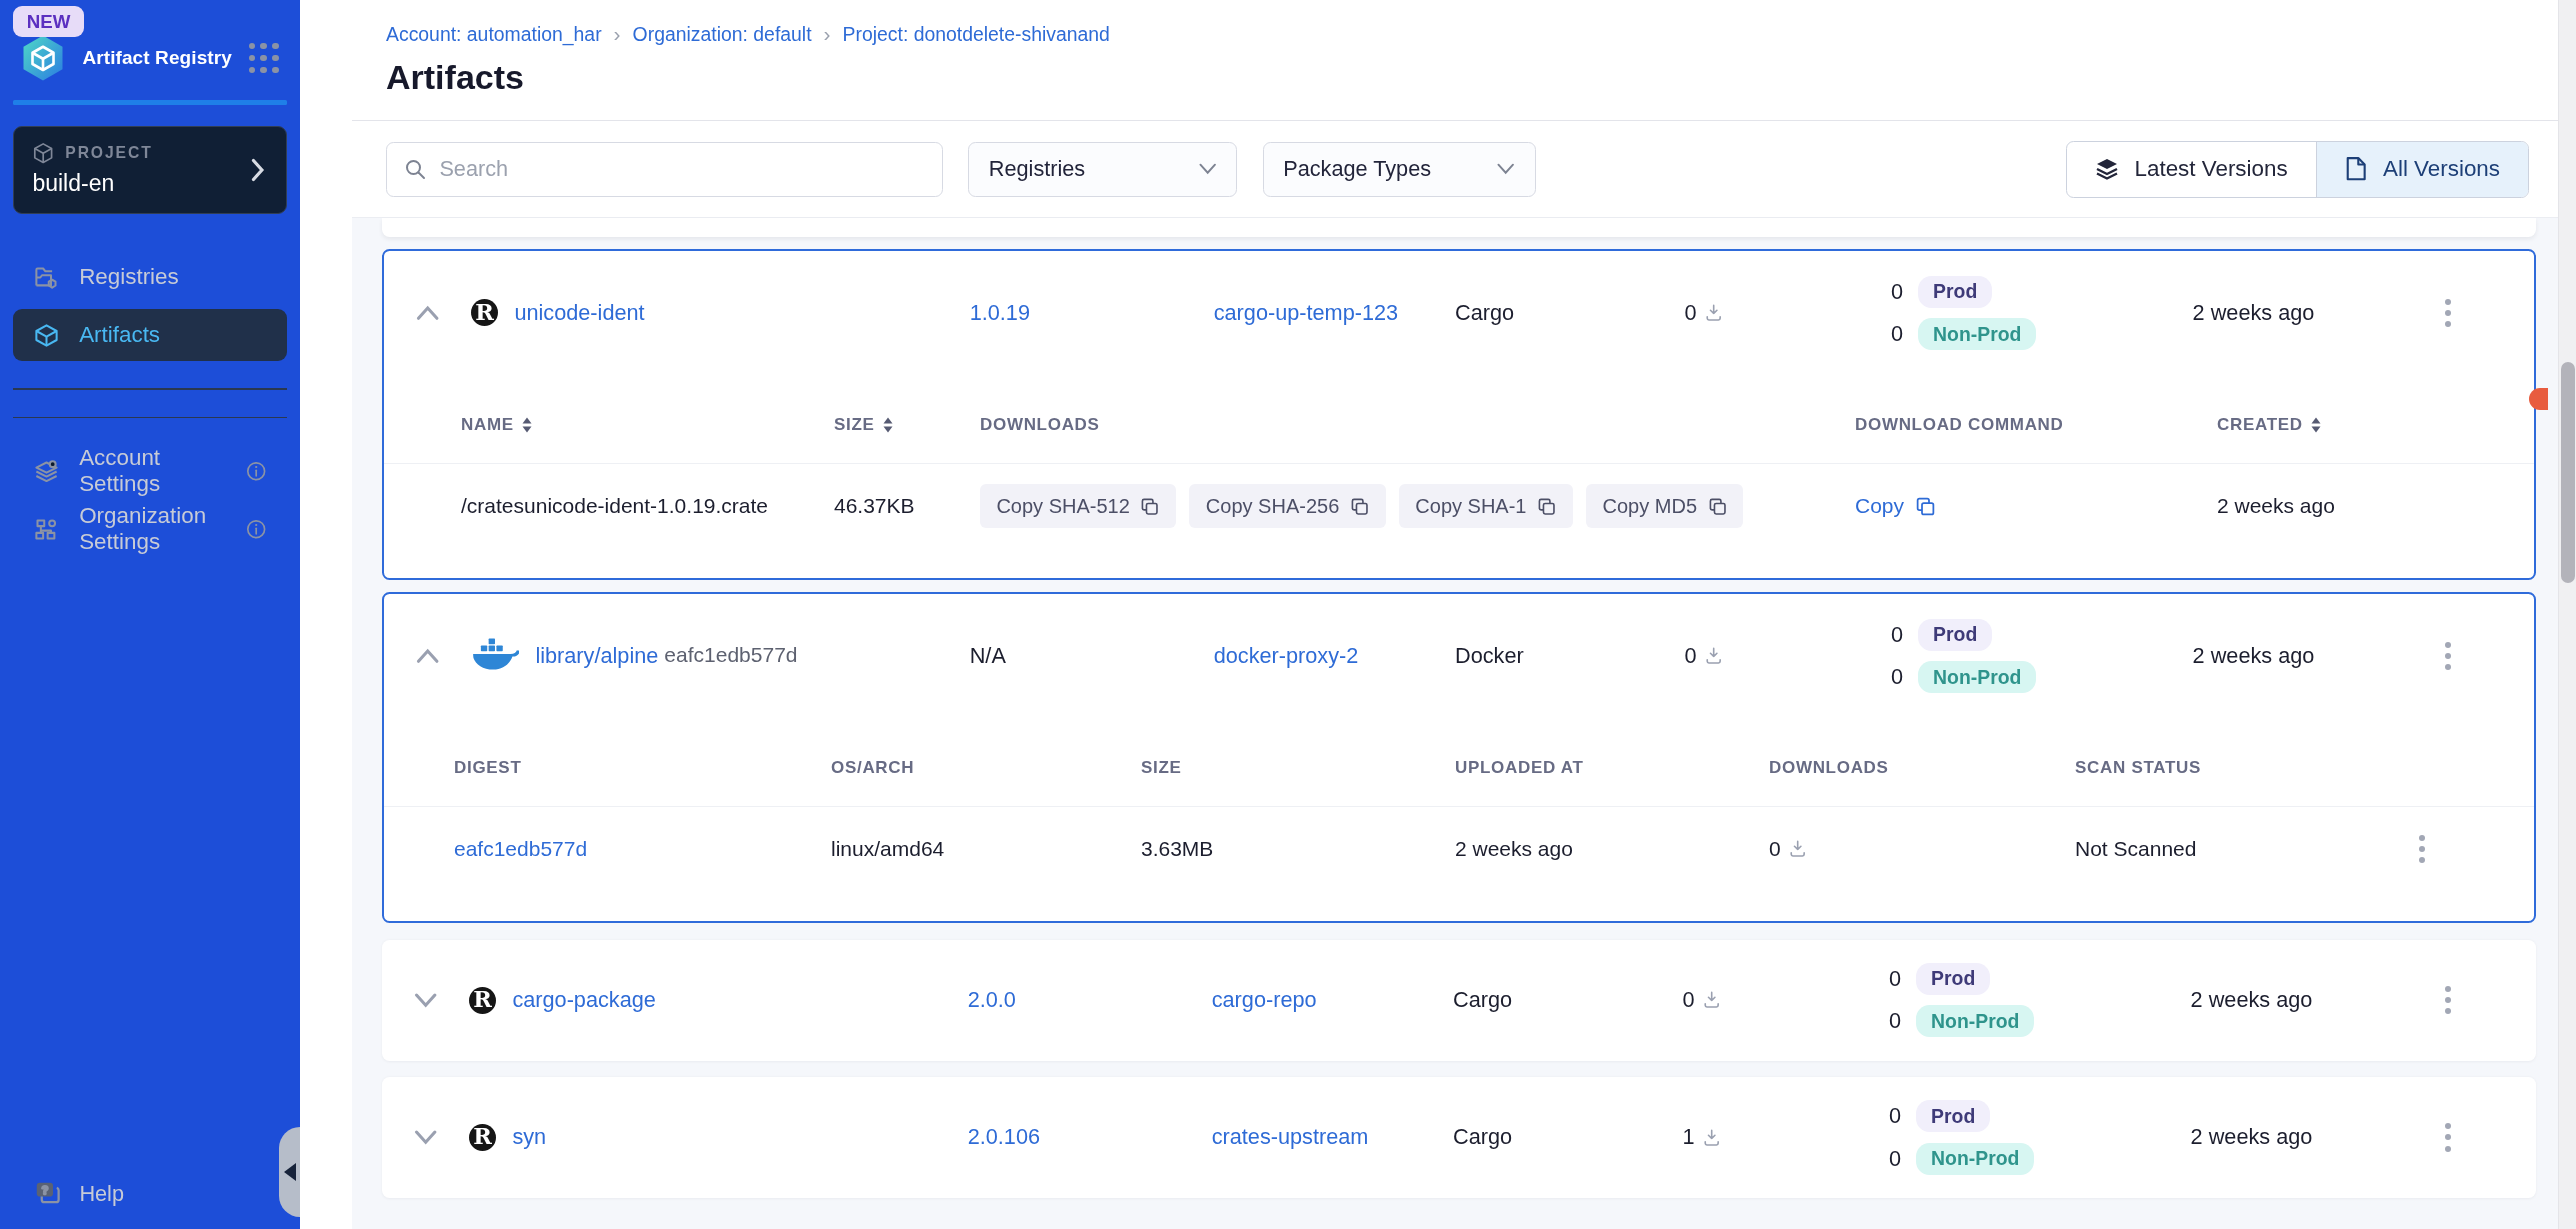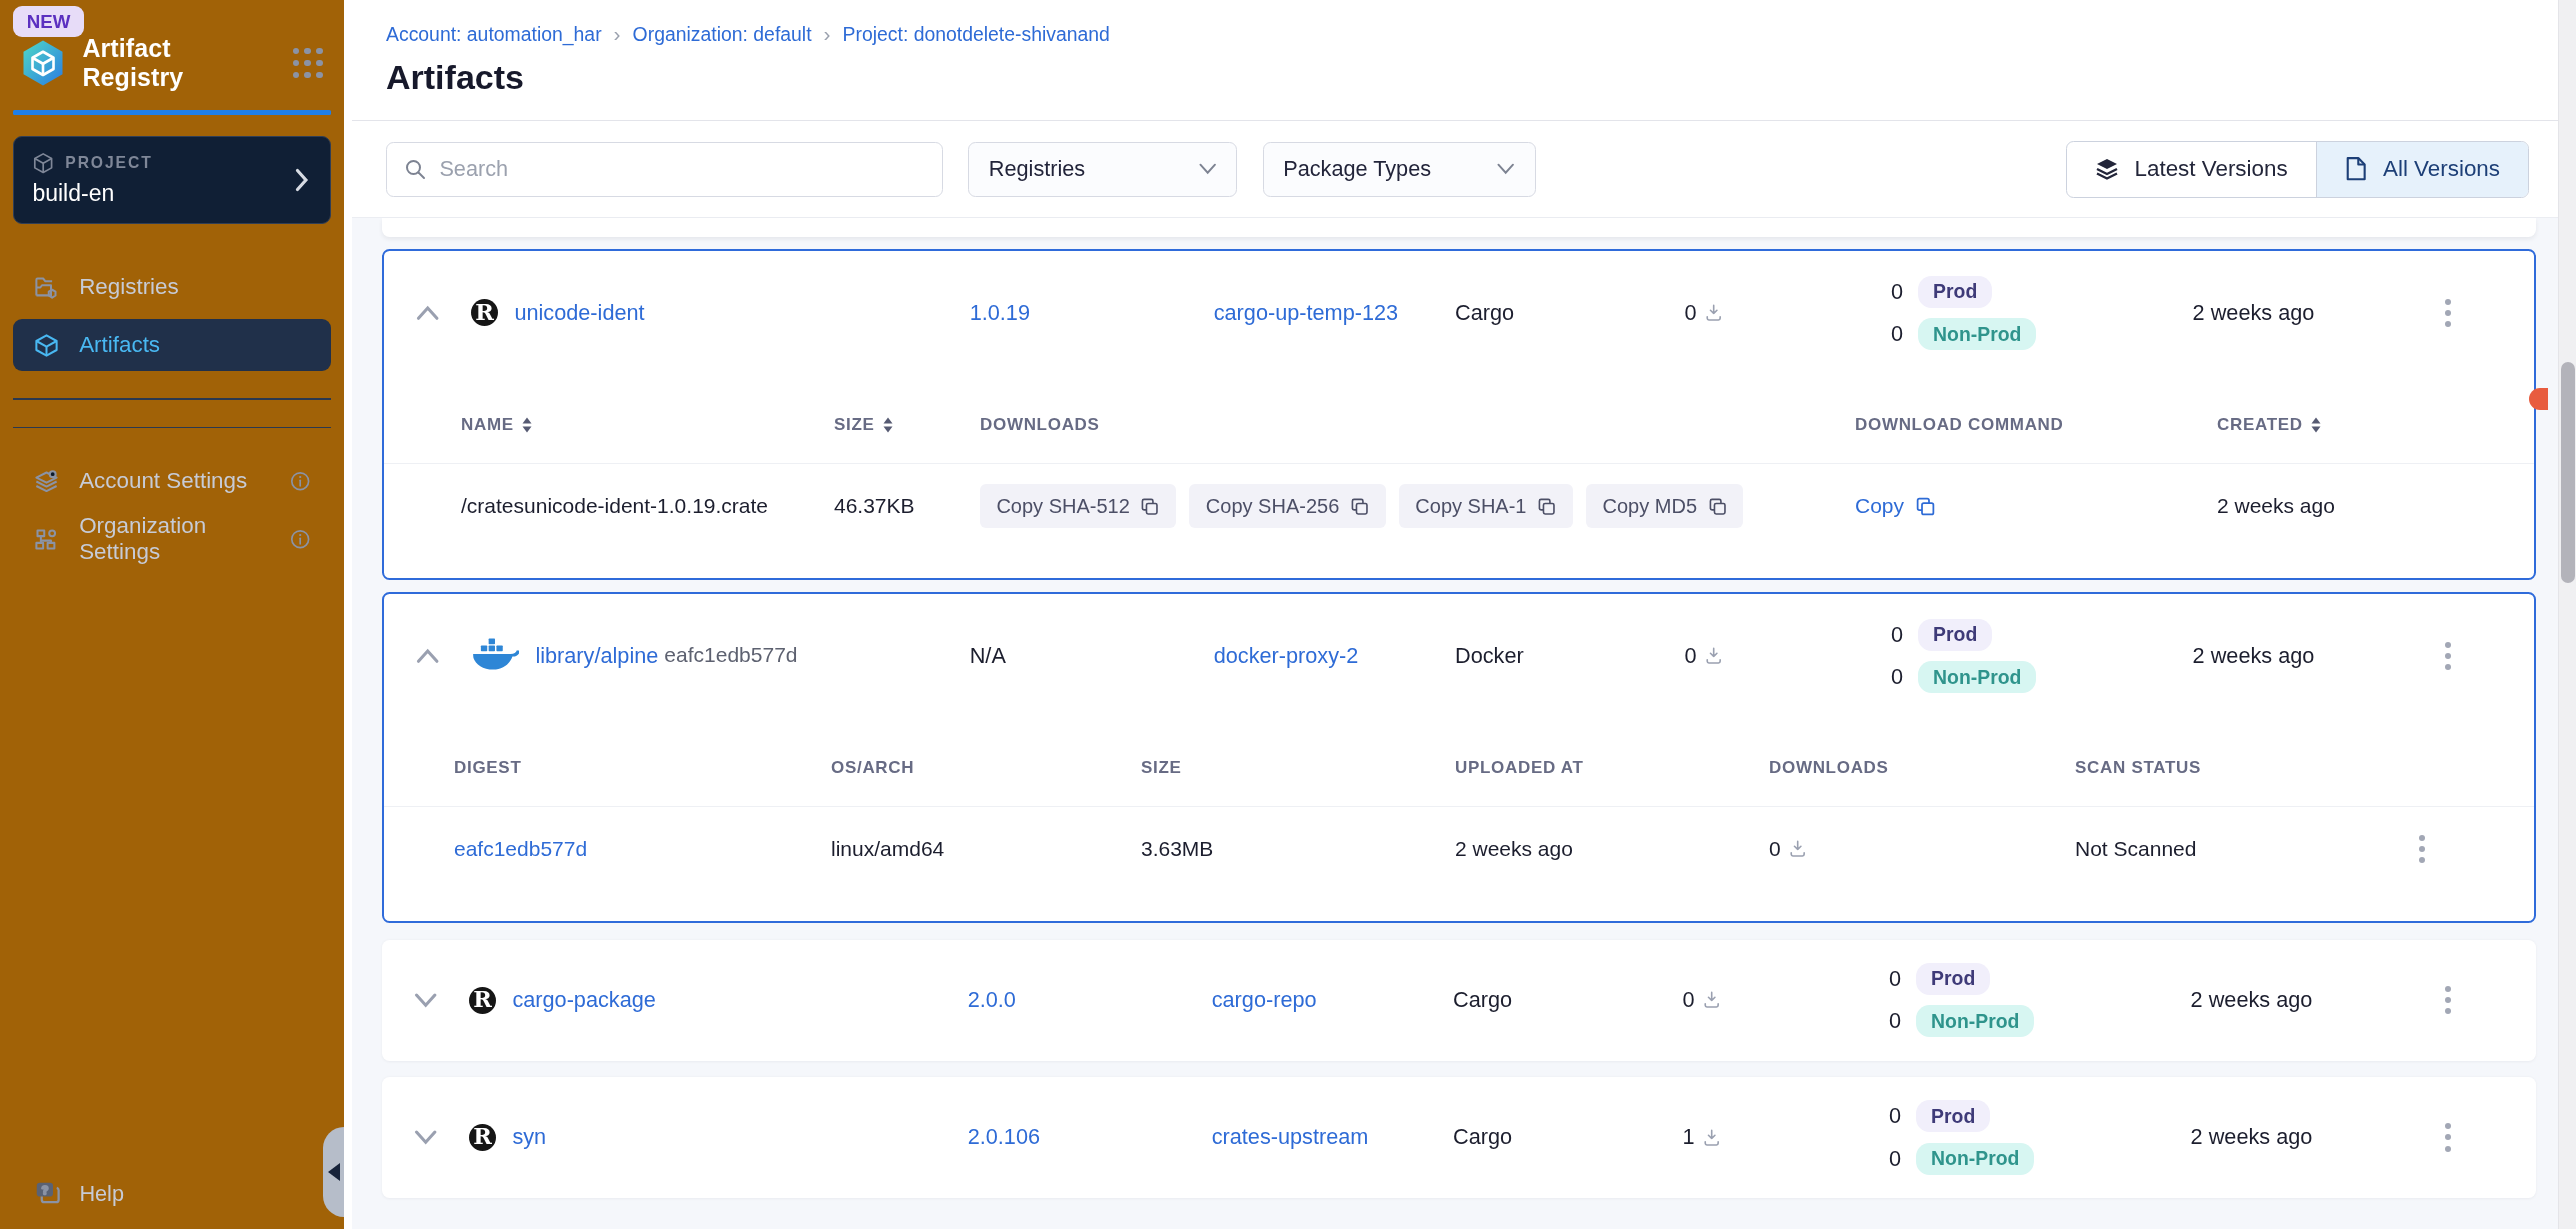--- a/index.html
+++ b/index.html
@@ -3,29 +3,29 @@
 <meta charset="utf-8">
 <style>
   * { margin:0; padding:0; box-sizing:border-box; }
   html,body { width:2576px; height:1230px; }
   body {
     font-family:"Liberation Sans", sans-serif;
     background:#ffffff; color:#1c1e2e; overflow:hidden; position:relative;
   }
   
   .sidebar {
-    position:absolute; left:0; top:0; width:344px; height:1230px;
-    background:#a16207; color:#c7cbd6; z-index:5;
+    position:absolute; left:0; top:0; width:300px; height:1230px;
+    background:#1d4ed8; color:#c7cbd6; z-index:5;
   }
   .new-badge {
     position:absolute; top:6px; left:13.4px; background:#e7dcf8; color:#5b2fc0;
     font-weight:700; font-size:18.7px; padding:4.5px 13.4px; border-radius:9px;
   }
   .brand-row { display:flex; align-items:center; gap:15px; padding:34px 21px 0 19.4px; }
-  .brand-title { color:#ffffff; font-size:25px; font-weight:700; letter-spacing:0.1px; }
+  .brand-title { color:#ffffff; font-size:19px; font-weight:700; letter-spacing:0.1px; }
   .grid-icon { margin-left:auto; display:grid; grid-template-columns:repeat(3,6.7px); gap:5.2px; }
   .grid-icon i { width:6.7px; height:6.7px; border-radius:50%; background:#8b93a5; }
   .brand-underline { height:4.5px; background:#1f7fe8; margin:18px 13.4px 0 13.4px; border-radius:1.5px; }
   .project-box {
     margin:21px 13.4px 0; border:1.5px solid #303e55; background:#101f35; border-radius:9px;
     padding:15px 18px 16.4px; position:relative; cursor:pointer;
   }
   .project-label-row { display:flex; align-items:center; gap:10.5px; color:#7f8798; }
   .project-label { font-size:15.7px; font-weight:700; letter-spacing:1.9px; }
   .project-name { color:#ffffff; font-size:23px; margin-top:6px; }

